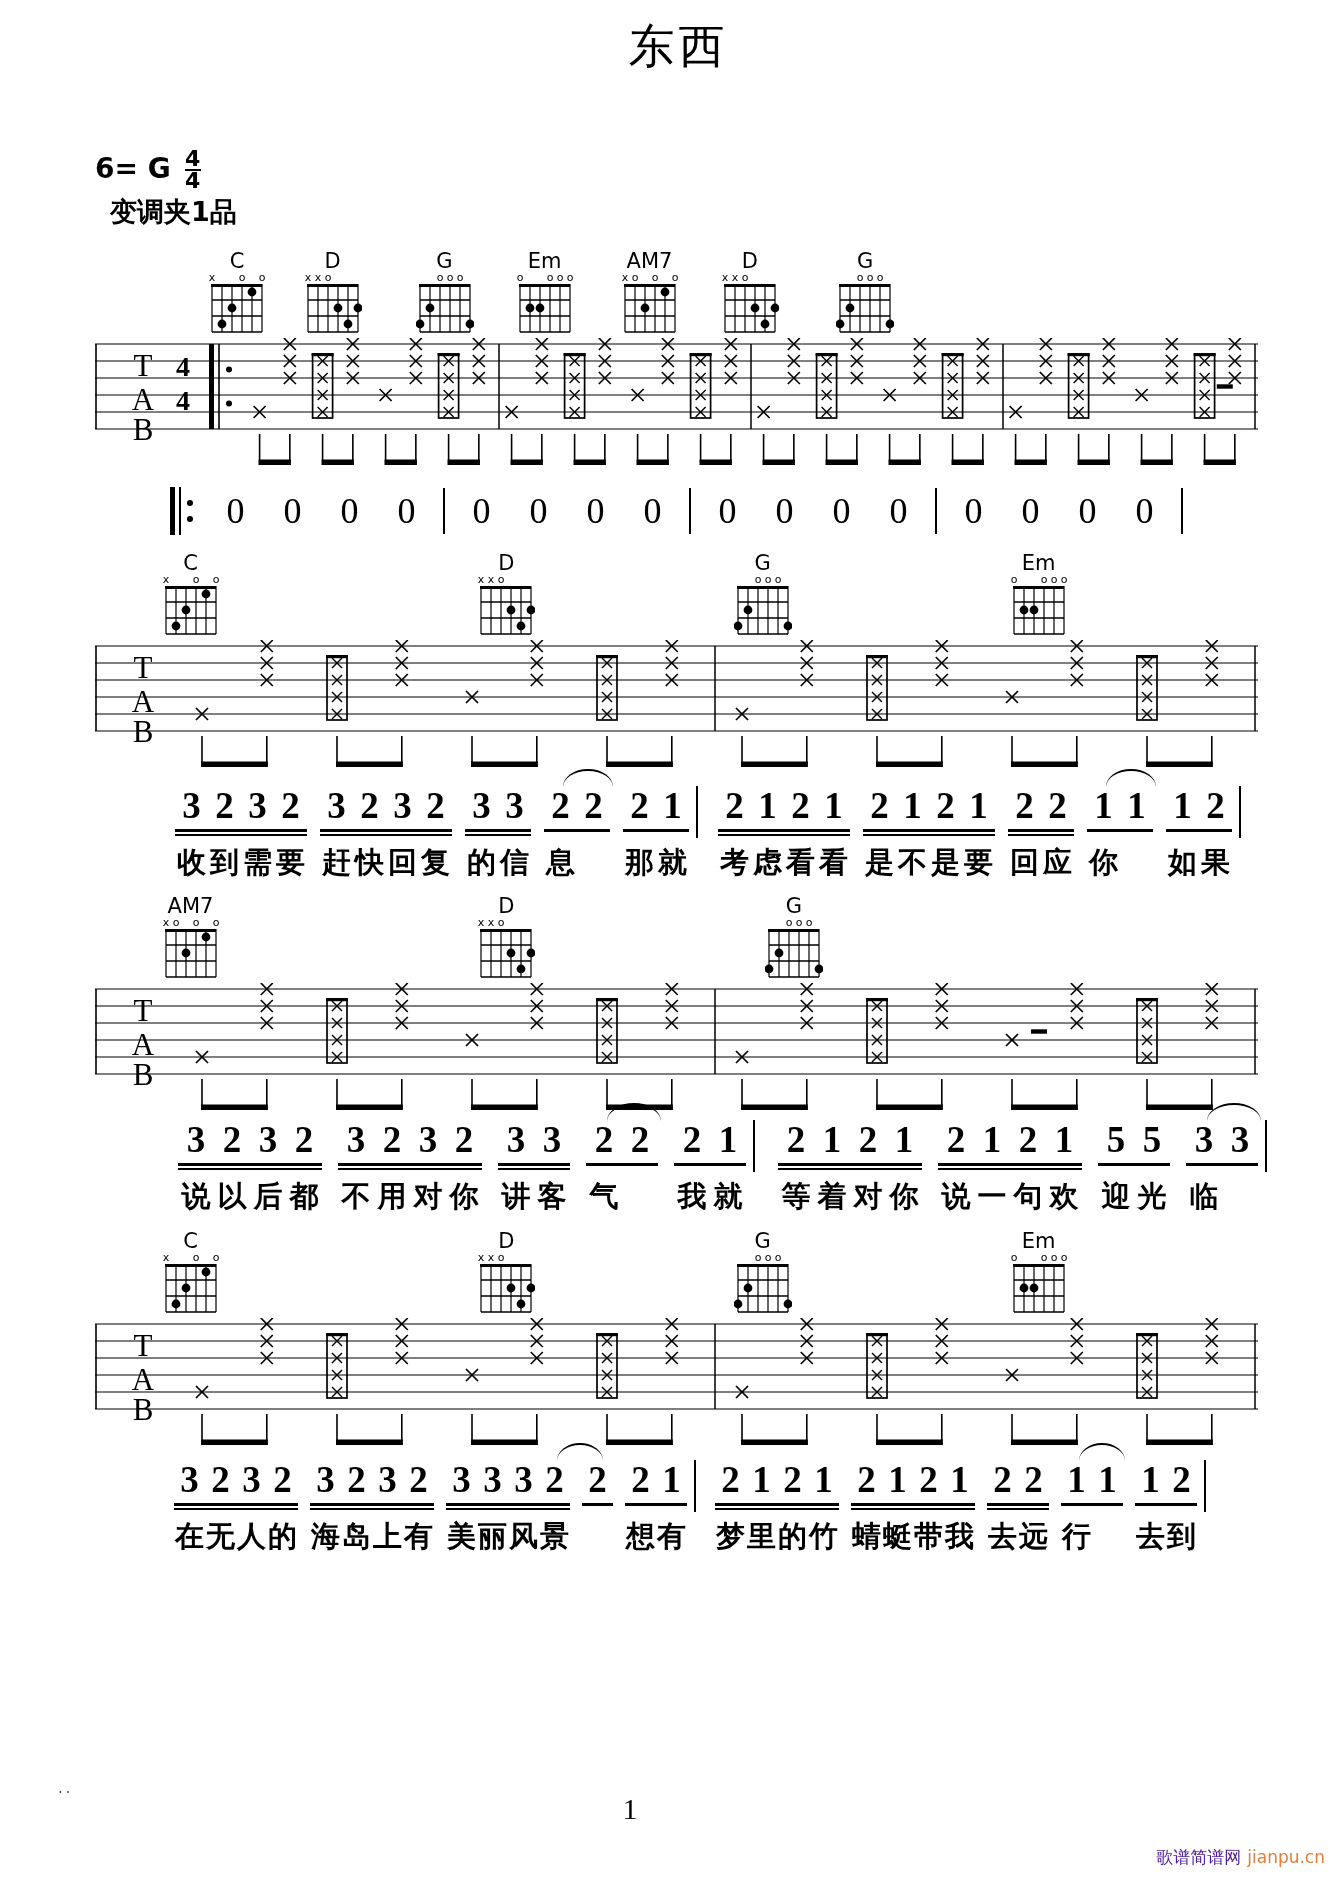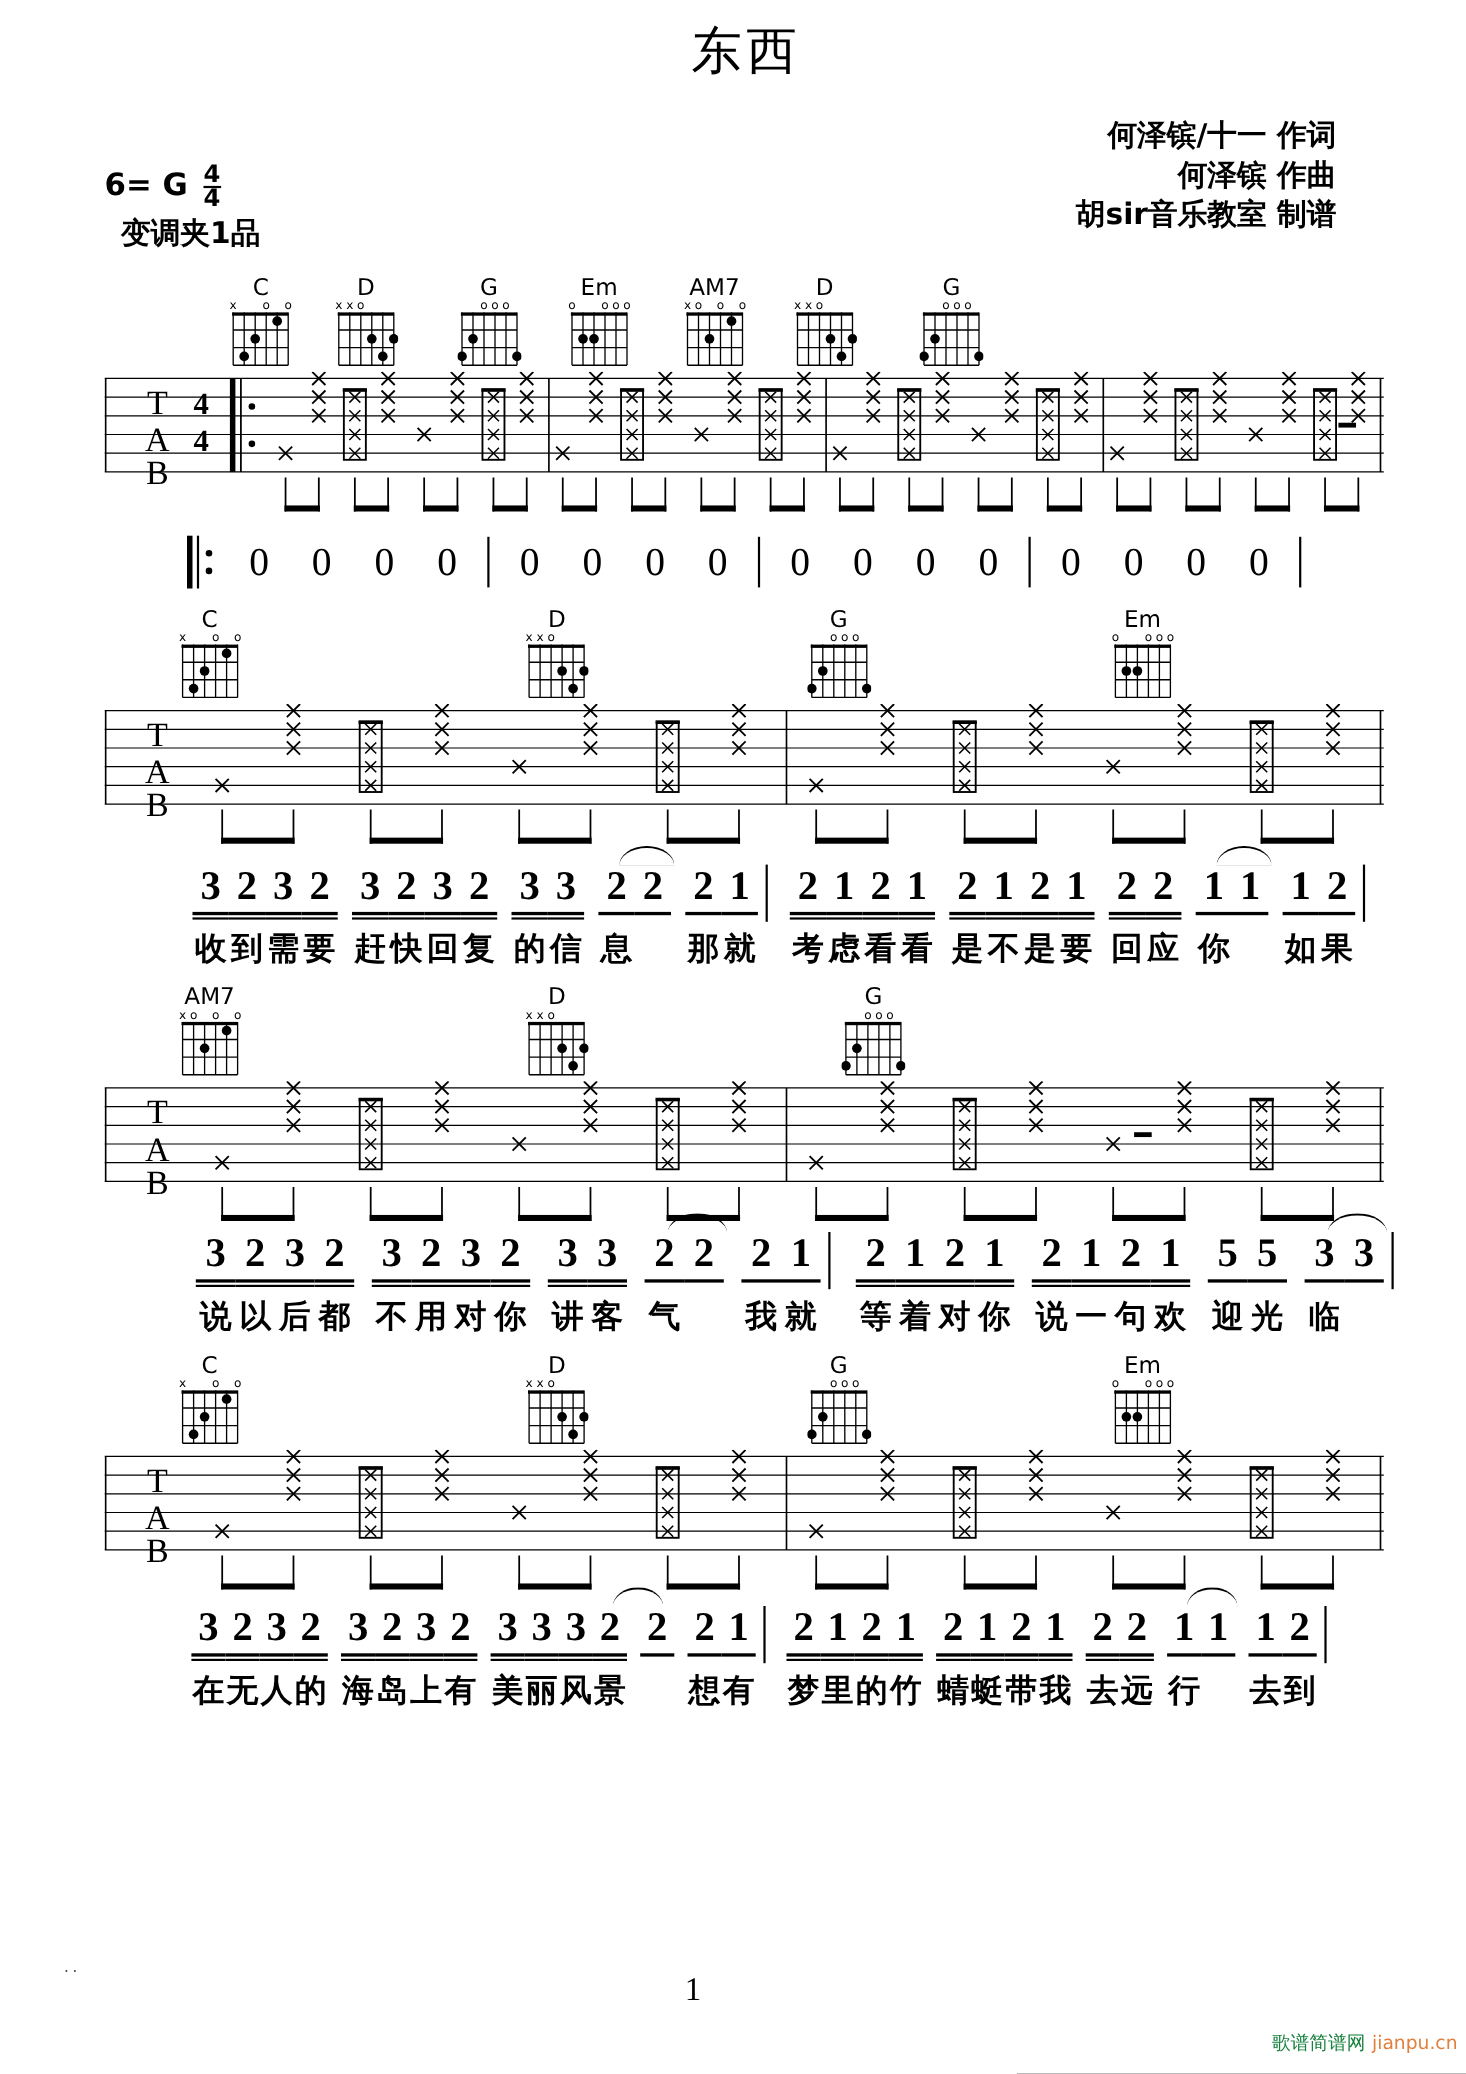--- a/index.html
+++ b/index.html
@@ -40,33 +40,28 @@
   .rdot{width:6px;height:6px;border-radius:50%;background:#000;}
   .zc{flex:none;width:57px;text-align:center;font-family:"Liberation Serif",serif;font-size:36px;line-height:46px;}
   .zbar{flex:none;width:2px;height:46px;background:#000;margin:0 8px;}
 
   .footnote{position:absolute;left:57px;top:1736px;font-size:33px;font-weight:700;
             color:#ed1111;letter-spacing:1px;}
   .dots{position:absolute;left:58px;top:1779px;font-size:15px;color:#555;letter-spacing:3px;}
   .pageno{position:absolute;left:590px;top:1792px;width:80px;text-align:center;
           font-family:"Liberation Serif",serif;font-size:30px;}
   .watermark{position:absolute;right:8px;top:1846px;font-size:17px;}
-  .wm-site{color:#15803d;}
+  .wm-site{color:#4c1d95;}
   .wm-domain{color:#e0803c;margin-left:6px;}
 </style>
 </head>
 <body>
 
 <div class="page">
   <div class="title">东西</div>
-  <div class="credits">
-    <div>何泽镔/十一 作词</div>
-    <div>何泽镔 作曲</div>
-    <div>胡sir音乐教室 制谱</div>
-  </div>
   <div class="keysig">
     <span>6= G</span><span class="frac">
         <span>4</span>
         <span class="fbar"></span>
         <span>4</span>
       </span>
   </div>
   <div class="capo">变调夹1品</div>
 
   <div id="score">

